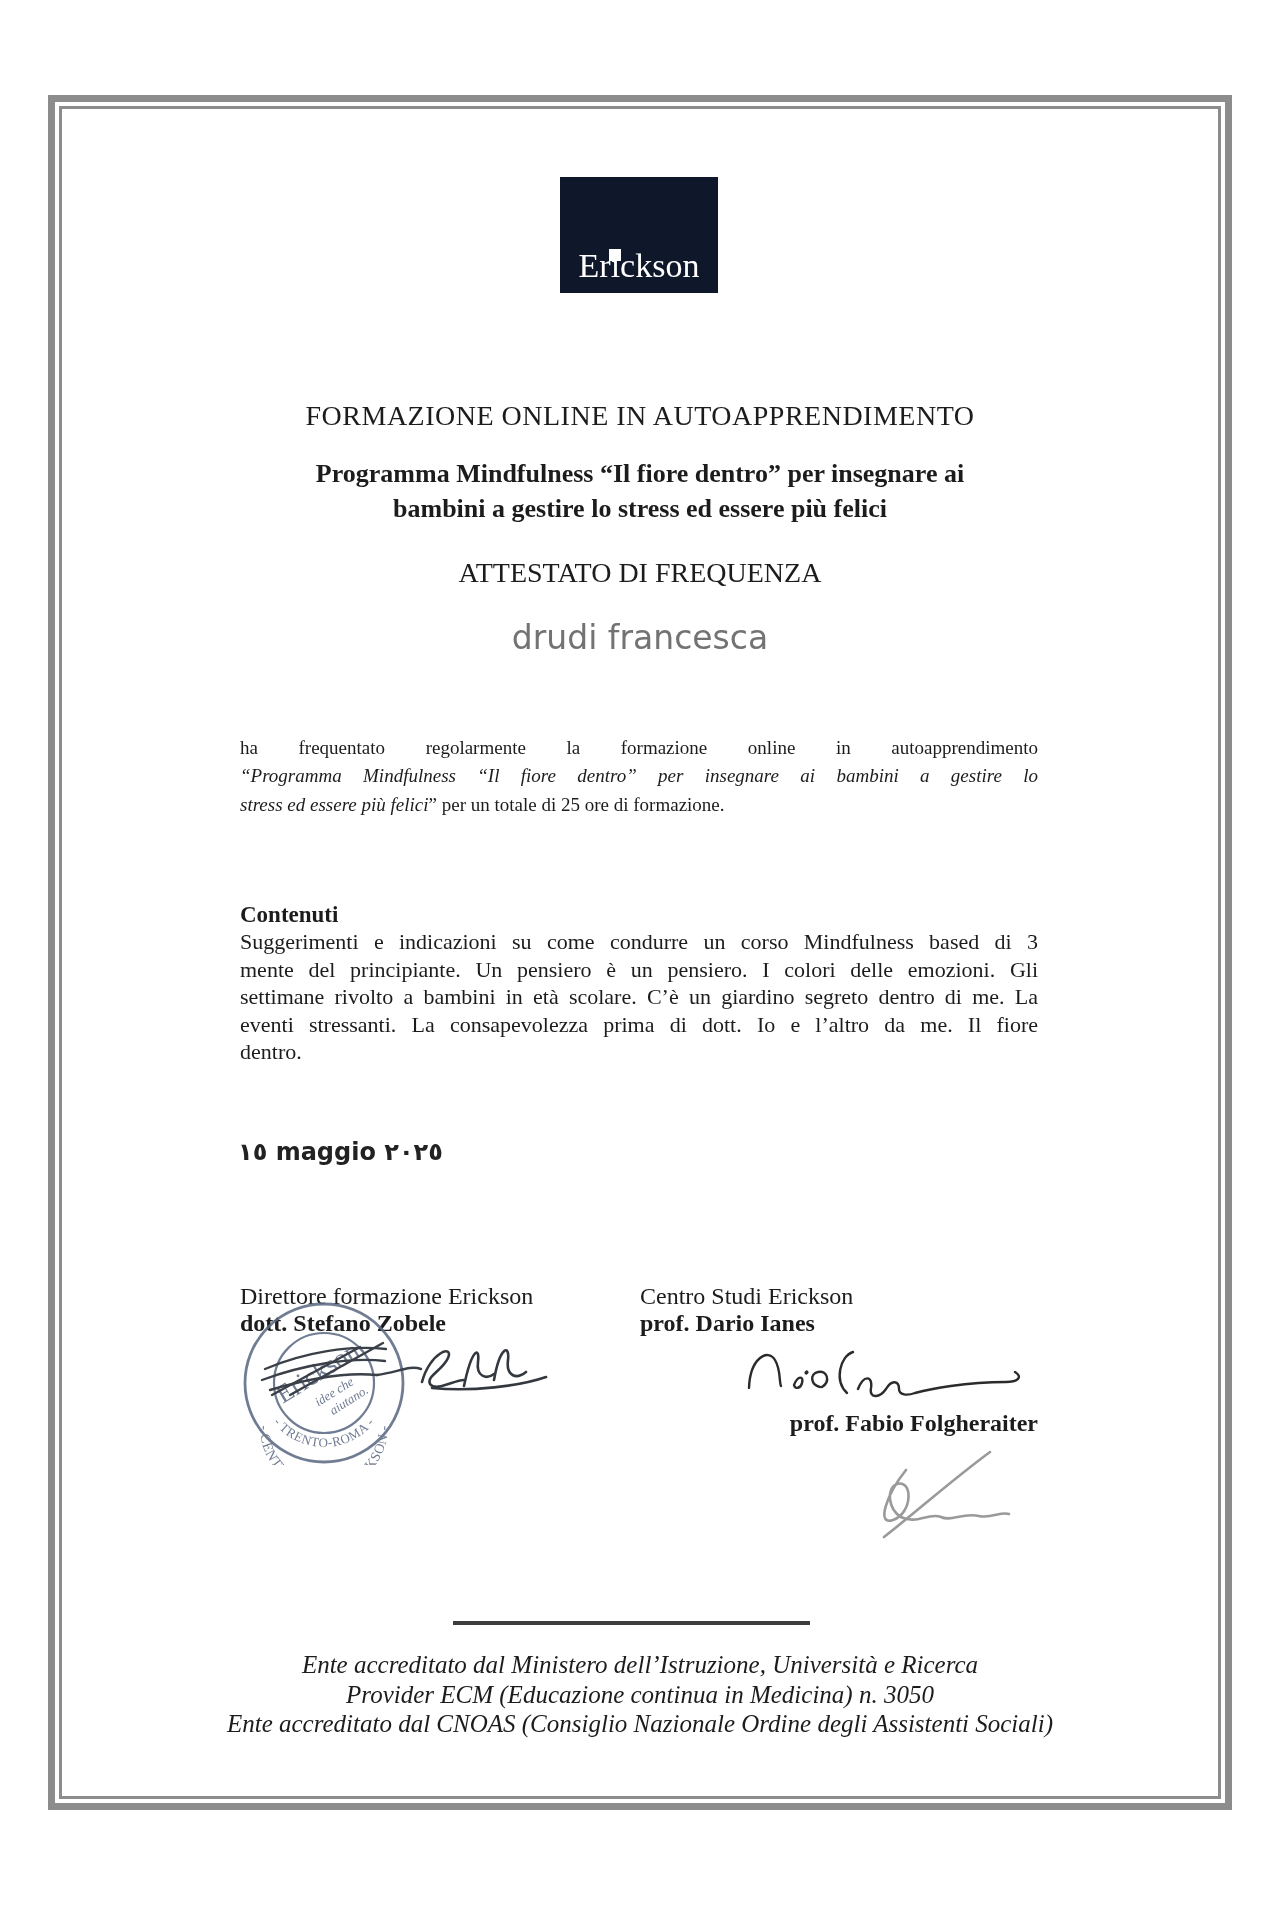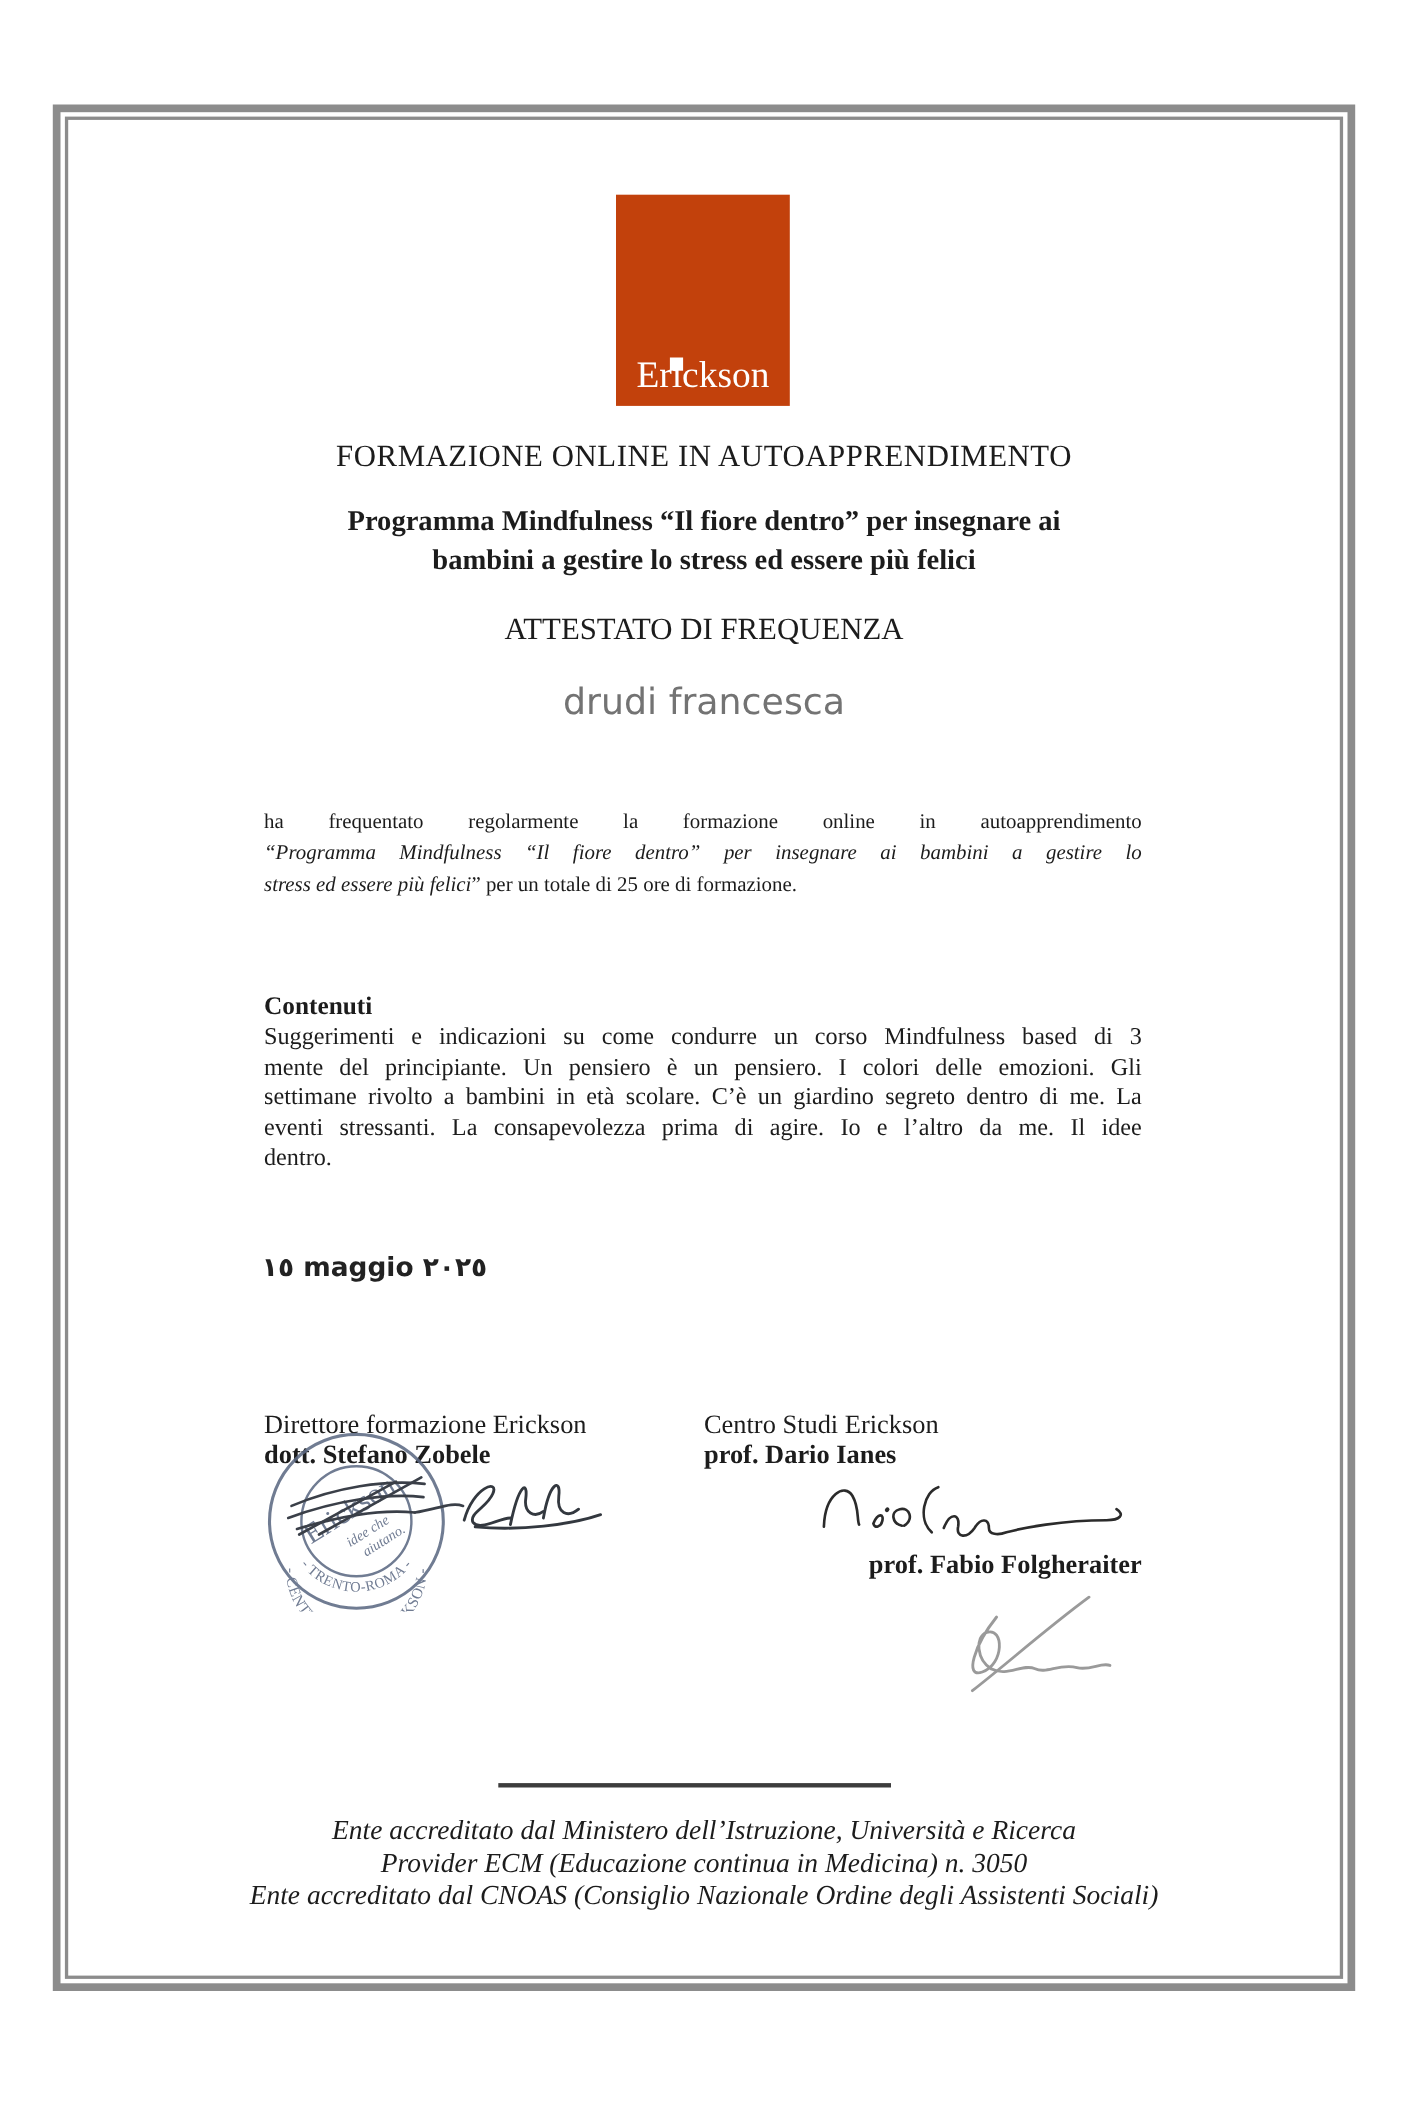--- a/index.html
+++ b/index.html
@@ -8,22 +8,22 @@
     font-family:"Liberation Serif","DejaVu Serif",serif; color:#1c1c1c;
     overflow:hidden;
   }
   .frame-outer {
     position:absolute; left:48px; top:95px; width:1184px; height:1715px;
     border:7px solid #8c8c8c; box-sizing:border-box;
   }
   .frame-inner { position:absolute; inset:4px; border:3px solid #8c8c8c; }
 
   .logo {
-    position:absolute; left:560px; top:177px; width:158px; height:192px;
-    background:#c2410c;
+    position:absolute; left:560px; top:177px; width:158px; height:116px;
+    background:#0f172a;
   }
   .logo-text {
     position:absolute; left:0; right:0; bottom:10px; text-align:center;
     color:#ffffff; font-size:34px; line-height:1; white-space:nowrap;
   }
   .logo-i { position:relative; }
   .logo-dot { position:absolute; left:-2px; bottom:23px; width:12px; height:12px; background:#ffffff; }
 
   .kicker {
     position:absolute; left:140px; width:1000px; top:400px;
@@ -114,21 +114,21 @@
     <div class="jline it">“Programma Mindfulness “Il fiore dentro” per insegnare ai bambini a gestire lo</div>
     <div class="jlast"><span class="it">stress ed essere più felici</span><span>” per un totale di 25 ore di formazione.</span></div>
   </div>
 
   <div class="contents-heading">Contenuti</div>
 
   <div class="contents">
     <div class="jline">Suggerimenti e indicazioni su come condurre un corso Mindfulness based di 3</div>
     <div class="jline">mente del principiante. Un pensiero è un pensiero. I colori delle emozioni. Gli</div>
     <div class="jline">settimane rivolto a bambini in età scolare. C’è un giardino segreto dentro di me. La</div>
-    <div class="jline">eventi stressanti. La consapevolezza prima di agire. Io e l’altro da me. Il idee</div>
+    <div class="jline">eventi stressanti. La consapevolezza prima di dott. Io e l’altro da me. Il fiore</div>
     <div class="jlast">dentro.</div>
   </div>
 
   <div class="issue-date">١٥ maggio ٢٠٢٥</div>
 
   <div class="sig-left">
     <div class="sig-role">Direttore formazione Erickson</div>
     <div class="sig-name">dott. Stefano Zobele</div>
   </div>
 

